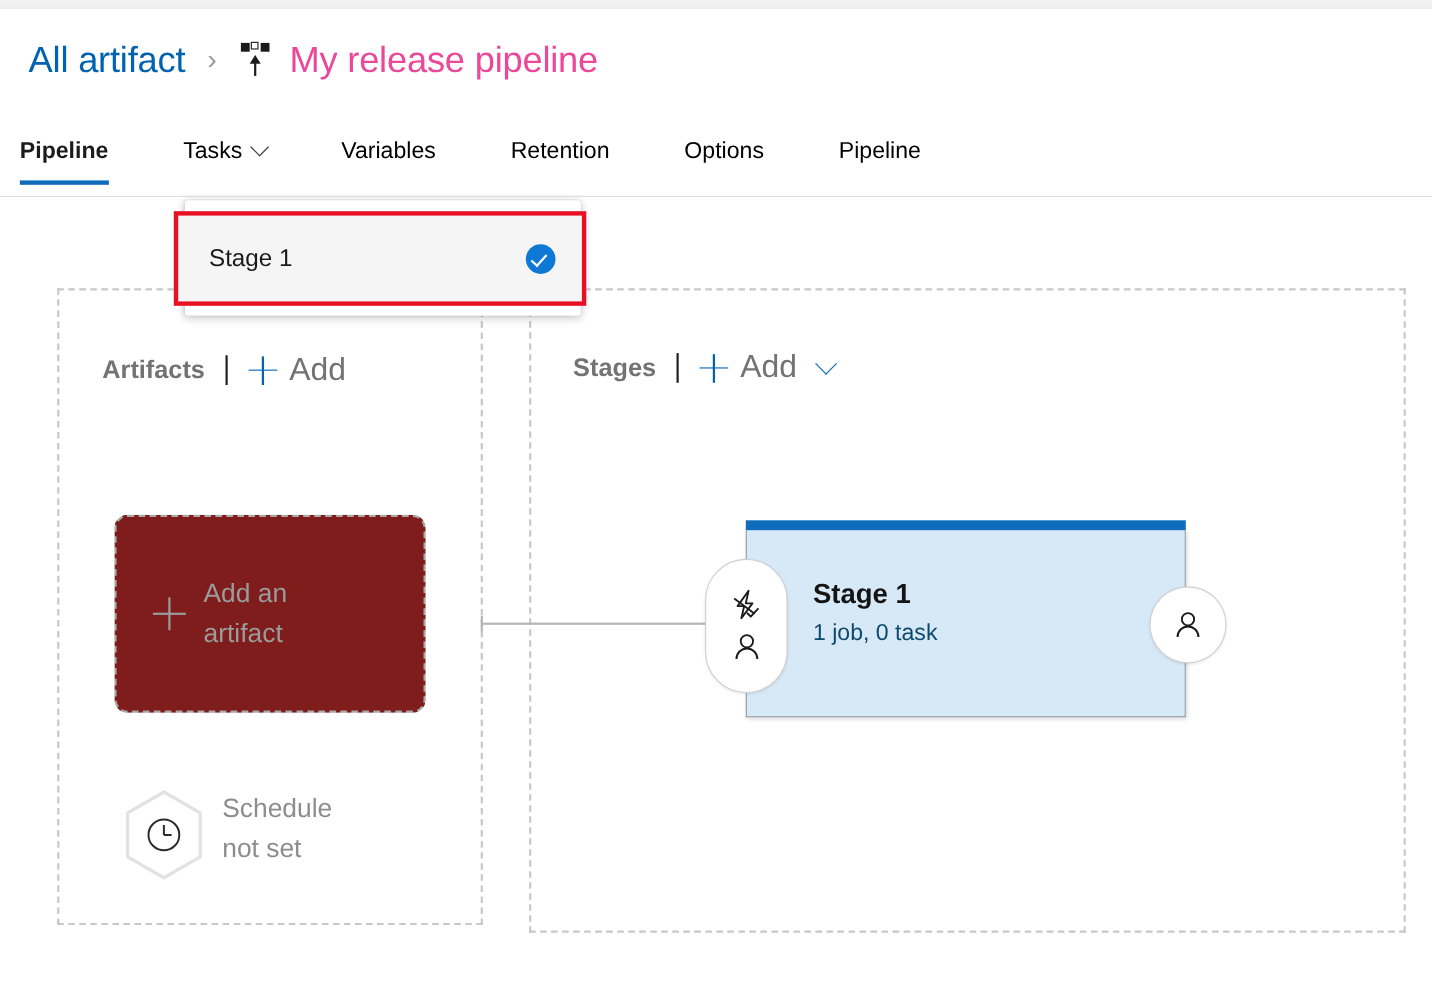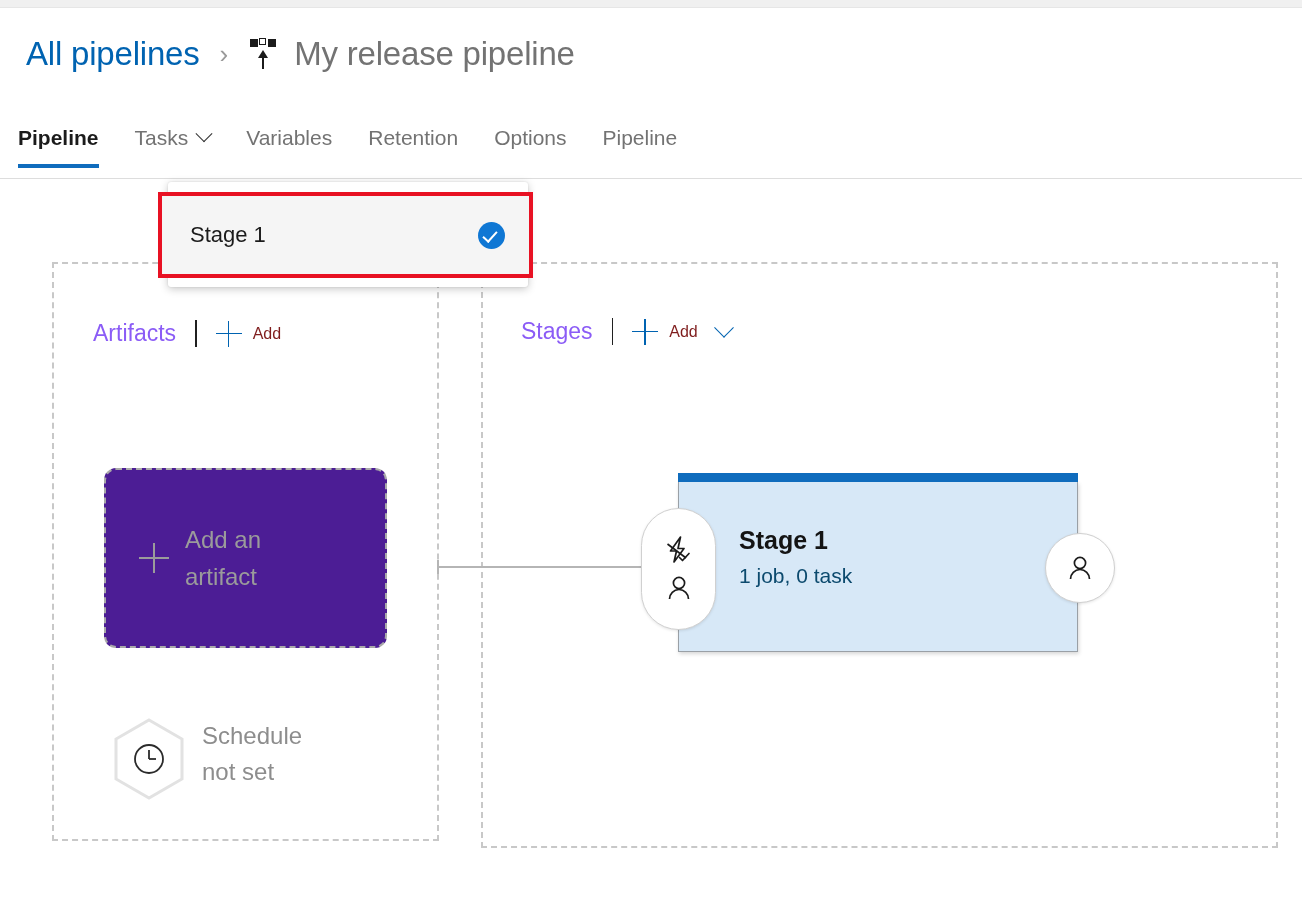--- a/index.html
+++ b/index.html
@@ -82,21 +82,21 @@
   .pipeline-glyph .arw {
     position: absolute;
     left: 12.5px; top: 15px;
     width: 0; height: 0;
     border-left: 5.5px solid transparent;
     border-right: 5.5px solid transparent;
     border-bottom: 8px solid #1b1b1b;
   }
   .page-title {
     font-size: 33px;
-    color: #737373;
+    color: #ec4899;
     letter-spacing: -0.2px;
     white-space: nowrap;
   }
 
   
   .tabbar {
     position: absolute;
     top: 108px; left: 0;
     width: 1302px;
     height: 71px;
@@ -107,24 +107,25 @@
     left: 0; bottom: 0;
     width: 1302px;
     height: 1px;
     background: #dddddd;
   }
   .tabs {
     position: absolute;
     left: 18px; top: 0;
     display: flex;
     align-items: flex-start;
+    gap: 32px;
   }
   .tab {
     font-size: 21px;
-    color: #737373;
+    color: #000000;
     padding: 18px 0 0 0;
     margin-right: 36px;
     position: relative;
     cursor: pointer;
     white-space: nowrap;
     display: flex;
     align-items: center;
   }
   .tab.active {
     font-weight: bold;
@@ -207,22 +208,22 @@
   .section-head {
     position: absolute;
     display: flex;
     align-items: center;
     white-space: nowrap;
   }
   #artifacts-head { left: 93px; top: 320px; }
   #stages-head    { left: 521px; top: 318px; justify-content: center; }
   .section-head .title {
     font-size: 23px;
-    font-weight: normal;
-    color: #8b5cf6;
+    font-weight: bold;
+    color: #737373;
   }
   .section-head .vbar {
     width: 1.6px;
     height: 27px;
     background: #202020;
     margin: 0 19px;
   }
   .plus-icon {
     position: relative;
     width: 26px; height: 26px;
@@ -231,41 +232,41 @@
     cursor: pointer;
   }
   .plus-icon::before, .plus-icon::after {
     content: "";
     position: absolute;
     background: #0063b1;
   }
   .plus-icon::before { left: 12px; top: 0; width: 1.7px; height: 26px; }
   .plus-icon::after  { left: 0; top: 12px; width: 26px; height: 1.7px; }
   .add-link {
-    font-size: 16px;
-    color: #7f1d1d;
+    font-size: 29px;
+    color: #737373;
     cursor: pointer;
   }
   .add-chev {
     display: inline-block;
     margin-left: 19px;
     width: 13px; height: 13px;
     border-right: 1.9px solid #0063b1;
     border-bottom: 1.9px solid #0063b1;
     transform: rotate(45deg) translate(-3px,-3px);
     cursor: pointer;
   }
 
   
   .add-artifact {
     position: absolute;
     left: 104px; top: 468px;
     width: 283px;
     height: 180px;
-    background: #4c1d95;
+    background: #7f1d1d;
     border: 2px dashed #a9a9a9;
     border-radius: 12px;
     box-sizing: border-box;
     display: flex;
     align-items: center;
     cursor: pointer;
   }
   .add-artifact .plus-grey {
     position: relative;
     width: 30px; height: 30px;
@@ -393,21 +394,21 @@
     cursor: pointer;
   }
   .ic { display: block; }
 </style>
 </head>
 <body>
 
 <div class="top-band"></div>
 
 <div class="header">
-  <span class="crumb-link">All pipelines</span>
+  <span class="crumb-link">All artifact</span>
   <span class="crumb-sep">›</span>
 
   <span class="pipeline-glyph">
     <span class="sq a"></span>
       <span class="sq b"></span>
       <span class="sq c"></span>
     <span class="stem"></span>
       <span class="arw"></span>
   </span>
 

